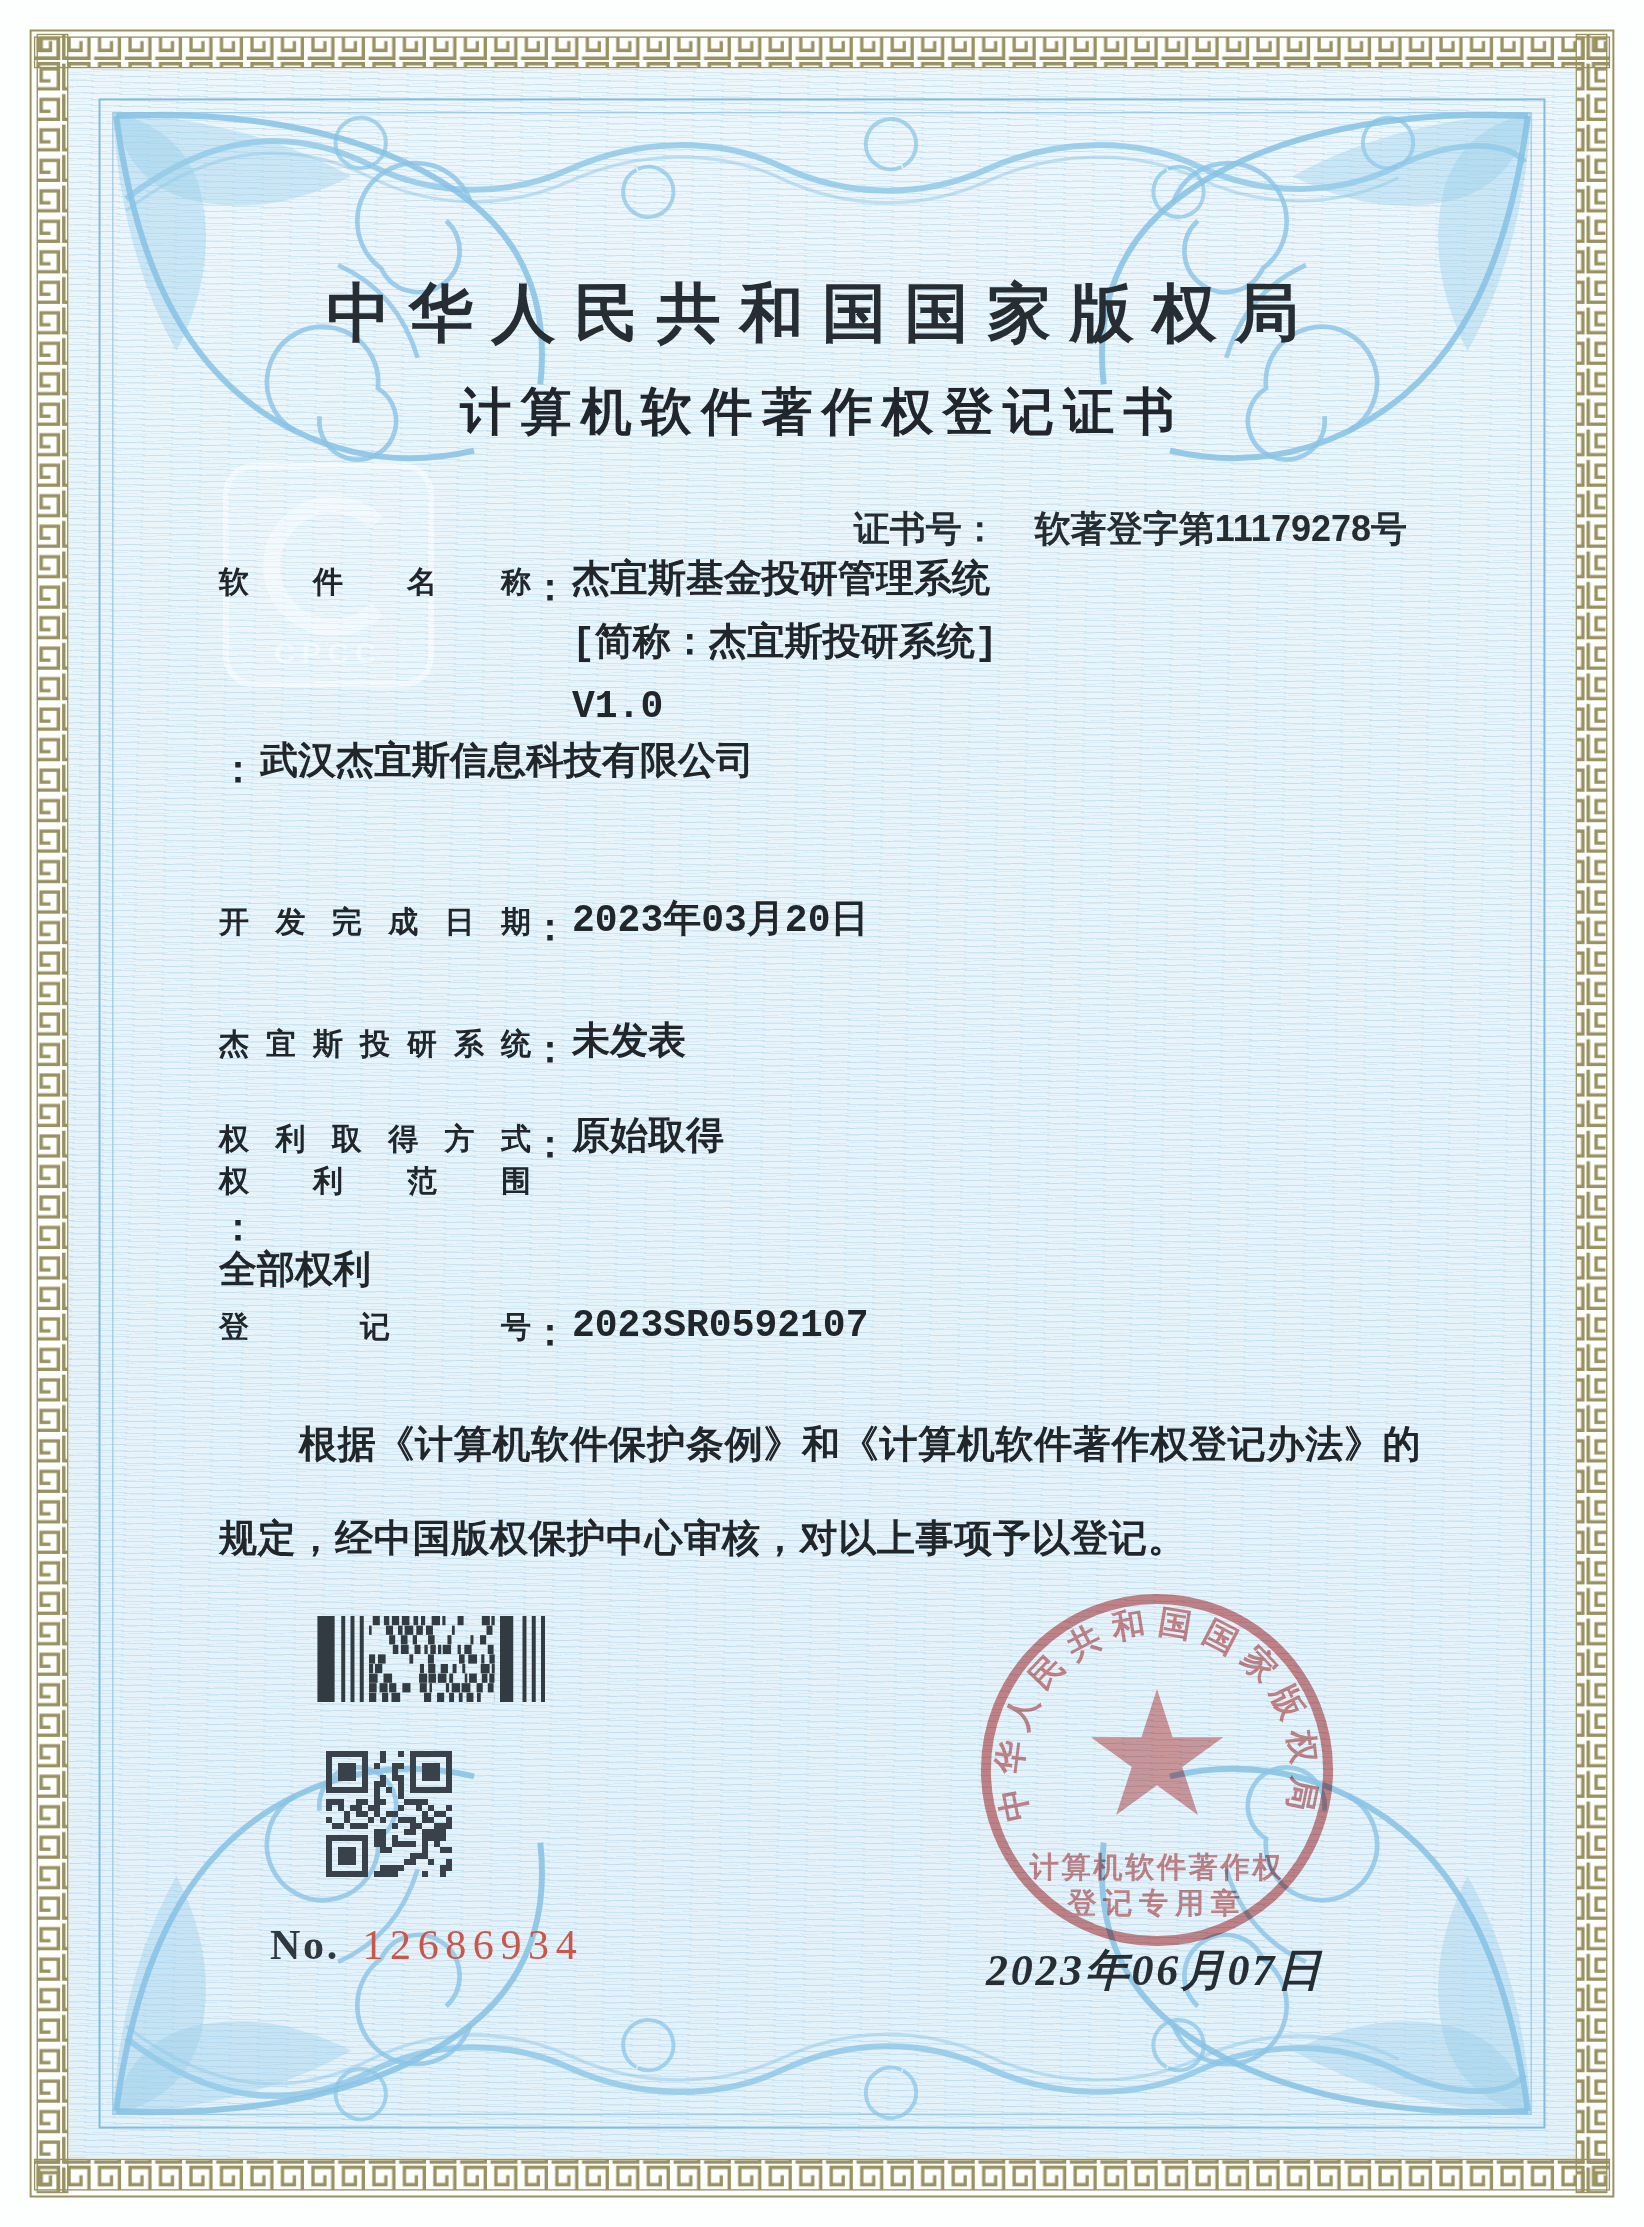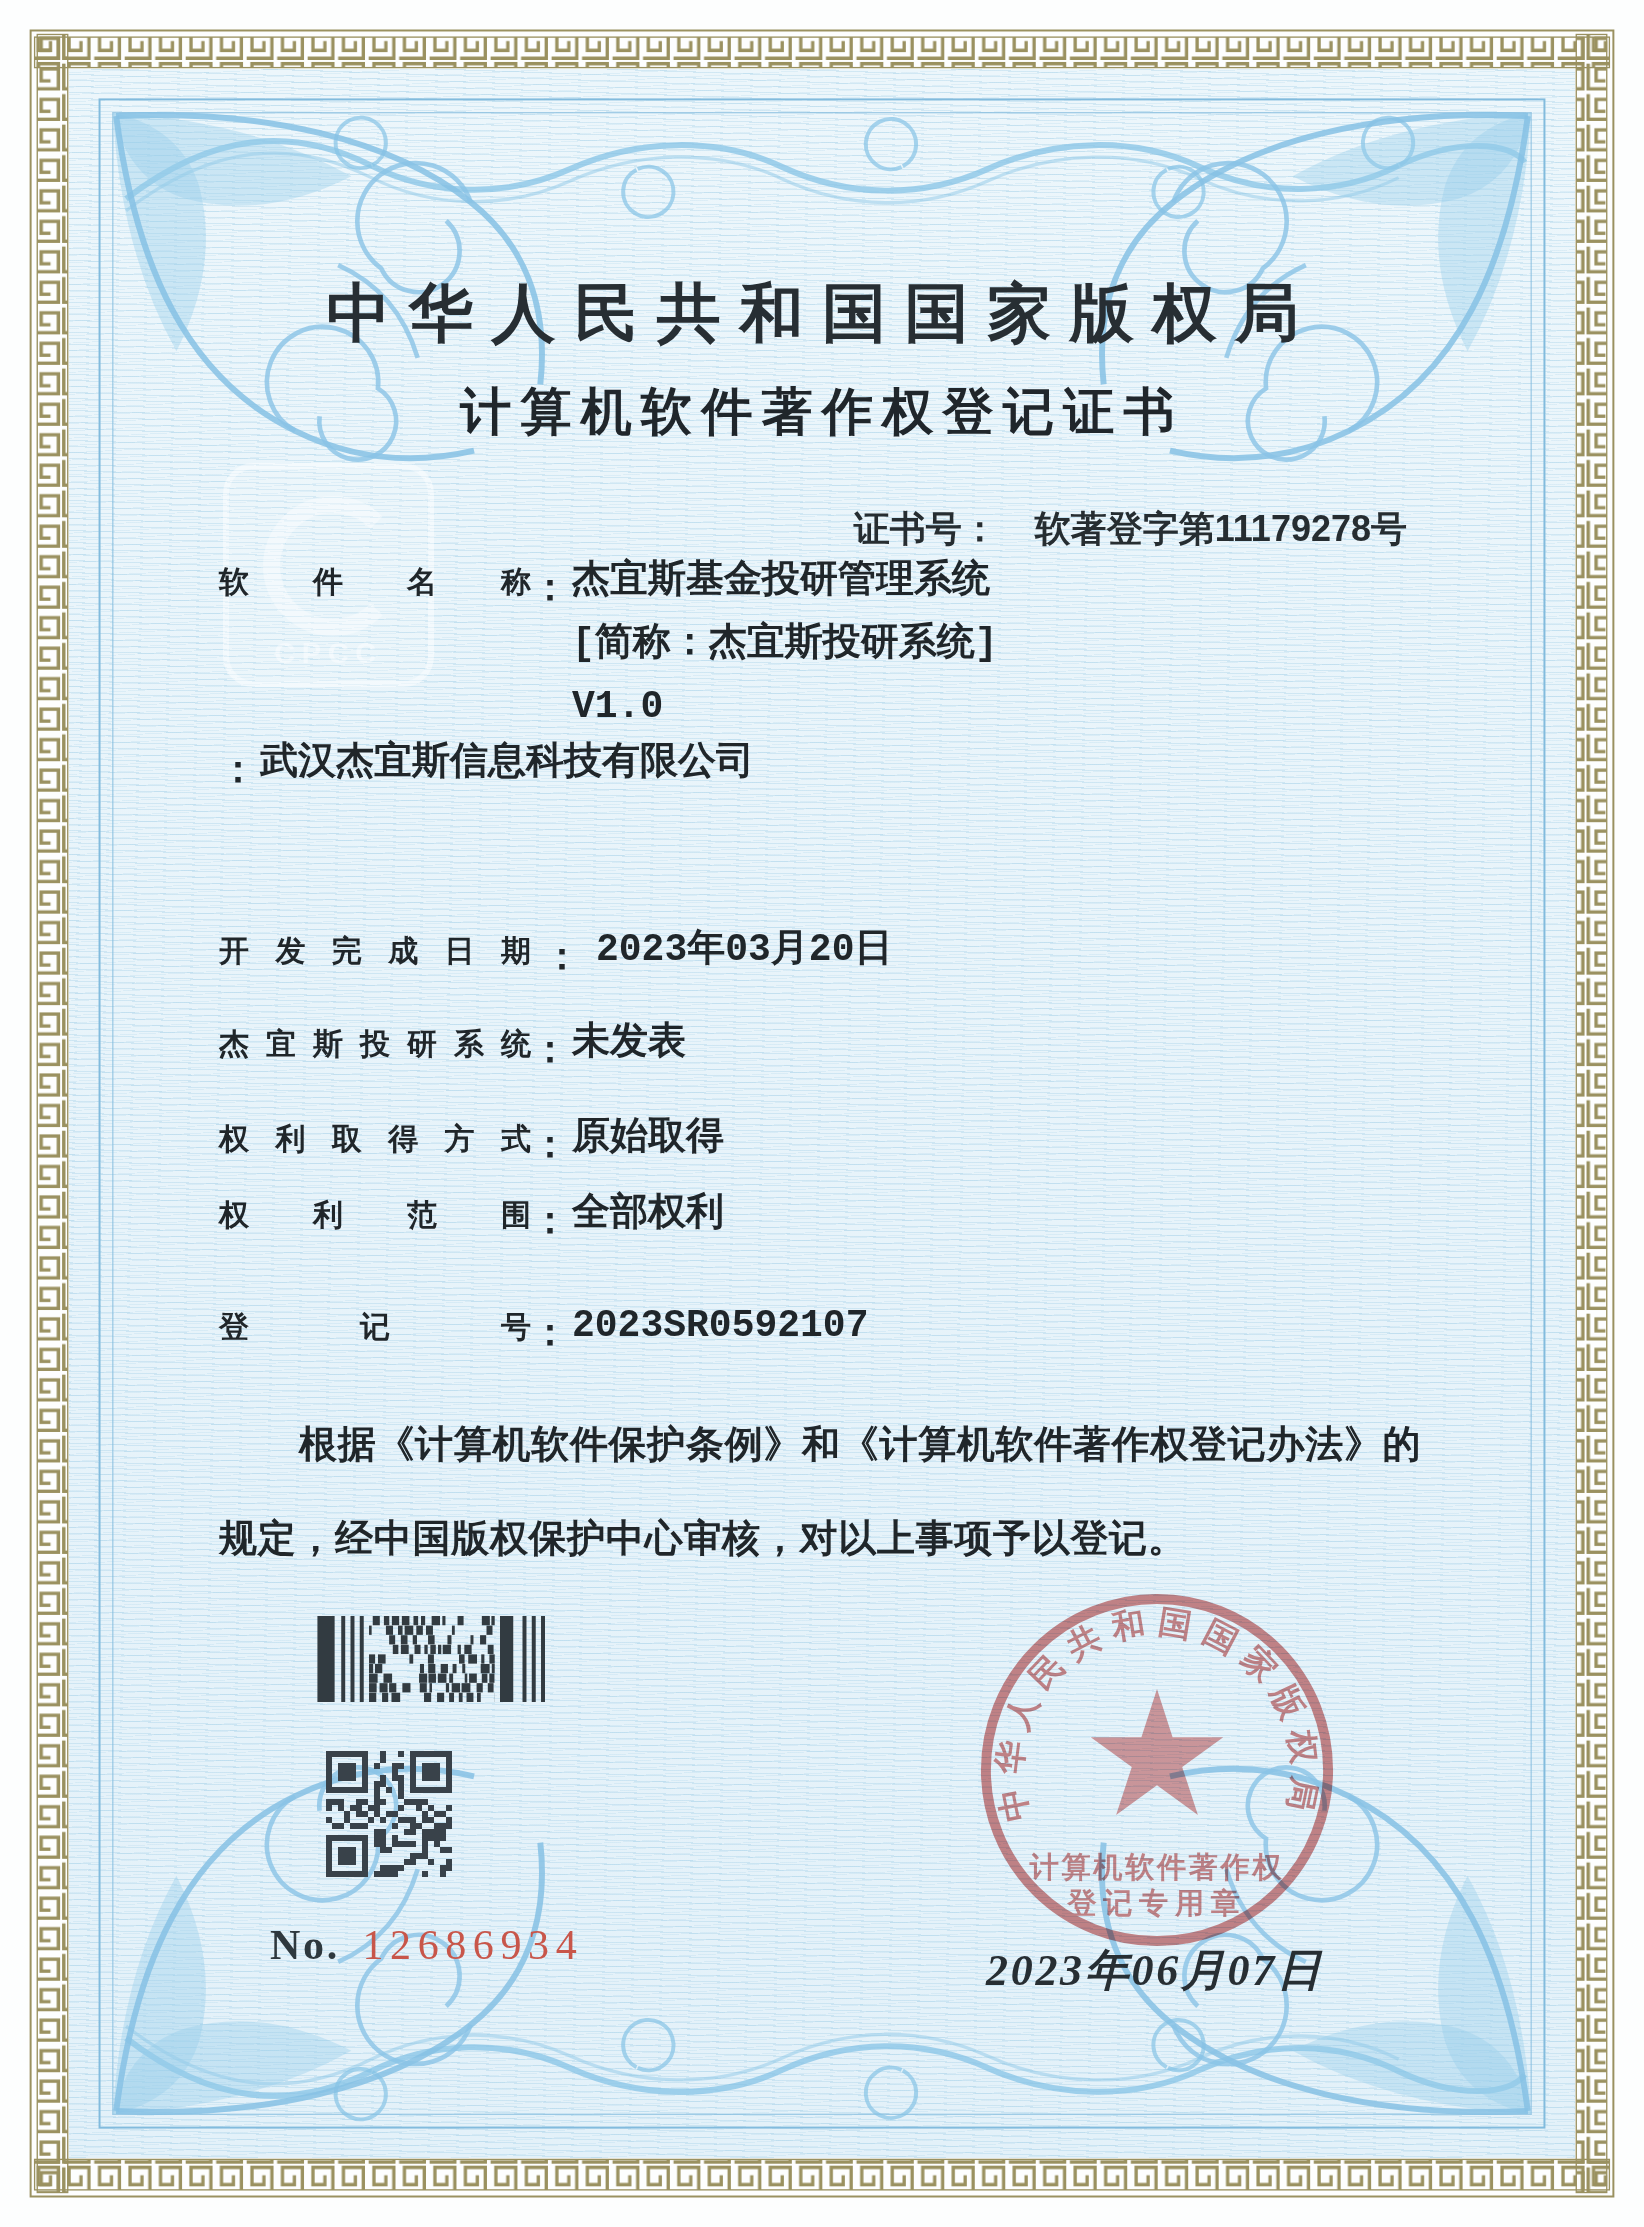--- a/index.html
+++ b/index.html
@@ -140,42 +140,42 @@
           <div>[简称：杰宜斯投研系统]</div>
           <div>V1.0</div>
         </div>
       </div>
       <div class="field-row" style="top: 744px;">
         <span class="fcolon">：</span>
         <div class="fvalues">
           <div>武汉杰宜斯信息科技有限公司</div>
         </div>
       </div>
-      <div class="field-row" style="top: 931px; gap: 12px;">
+      <div class="field-row" style="top: 902px;">
         <span class="flabel">开发完成日期</span>
         <span class="fcolon">：</span>
         <div class="fvalues serif">
           <div>2023年03月20日</div>
         </div>
       </div>
       <div class="field-row" style="top: 1024px;">
         <span class="flabel">杰宜斯投研系统</span>
         <span class="fcolon">：</span>
         <div class="fvalues serif">
           <div>未发表</div>
         </div>
       </div>
       <div class="field-row" style="top: 1119px;">
         <span class="flabel">权利取得方式</span>
         <span class="fcolon">：</span>
         <div class="fvalues serif">
           <div>原始取得</div>
         </div>
       </div>
-      <div class="field-row" style="top: 1195px;">
+      <div class="field-row" style="top: 1161px; flex-direction: column;">
         <span class="flabel">权利范围</span>
         <span class="fcolon">：</span>
         <div class="fvalues serif">
           <div>全部权利</div>
         </div>
       </div>
       <div class="field-row" style="top: 1307px;">
         <span class="flabel">登记号</span>
         <span class="fcolon">：</span>
         <div class="fvalues serif">

